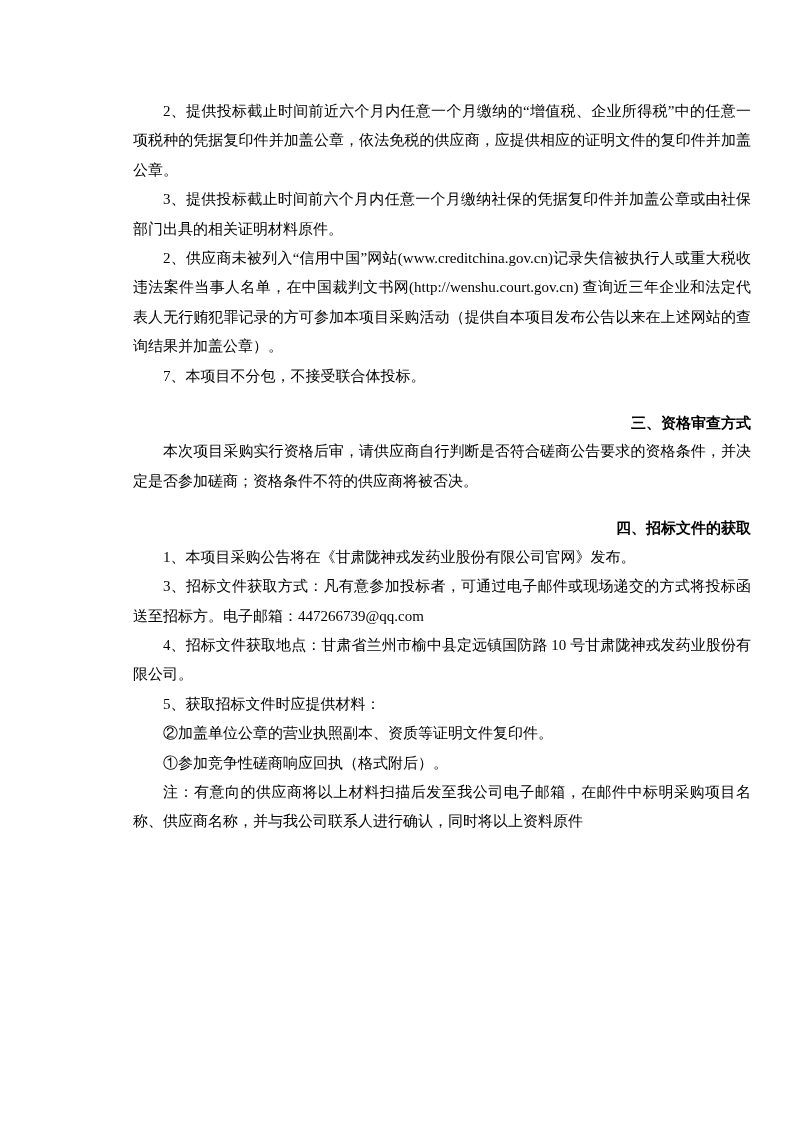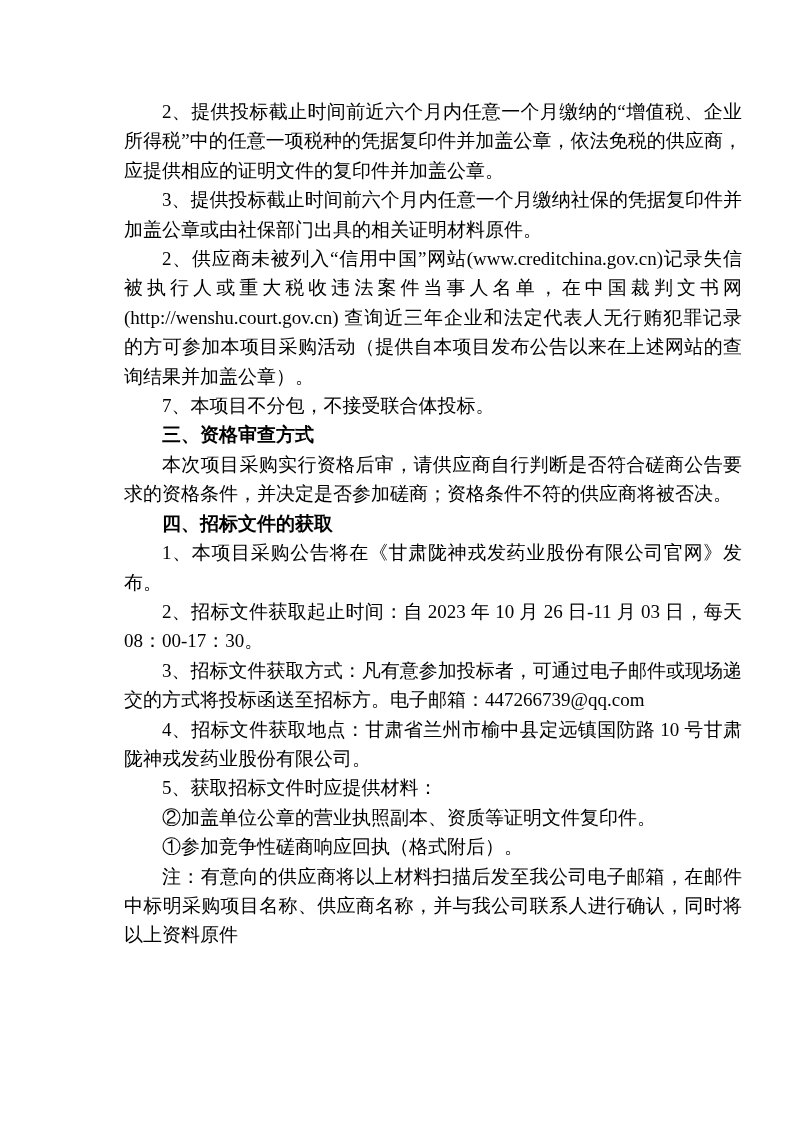--- a/index.html
+++ b/index.html
@@ -9,55 +9,55 @@
   }
   .page {
     position: relative;
     width: 793px;
     height: 1122px;
     background: #ffffff;
     overflow: hidden;
   }
   .text-block {
     position: absolute;
-    left: 124px;
+    left: 133px;
     top: 97px;
     width: 618px;
     color: #000000;
     font-family: "Liberation Serif", "DejaVu Serif", serif;
-    font-size: 19px;
+    font-size: 15px;
     line-height: 29.4px;
     text-align: justify;
     text-justify: inter-ideograph;
   }
   .para {
     margin: 0;
     padding: 0;
     text-indent: 2em;
   }
   .para.heading {
     font-family: "Liberation Sans", "DejaVu Sans", sans-serif;
     font-weight: 700;
-    text-align: left;
+    text-align: right;
+    margin-top: 17px;
   }
 </style>
 </head>
 <body>
 
 <div class="page">
   <div class="text-block">
       <p class="para">2、提供投标截止时间前近六个月内任意一个月缴纳的“增值税、企业所得税”中的任意一项税种的凭据复印件并加盖公章，依法免税的供应商，应提供相应的证明文件的复印件并加盖公章。</p>
       <p class="para">3、提供投标截止时间前六个月内任意一个月缴纳社保的凭据复印件并加盖公章或由社保部门出具的相关证明材料原件。</p>
       <p class="para">2、供应商未被列入“信用中国”网站(www.creditchina.gov.cn)记录失信被执行人或重大税收违法案件当事人名单，在中国裁判文书网(http://wenshu.court.gov.cn) 查询近三年企业和法定代表人无行贿犯罪记录的方可参加本项目采购活动（提供自本项目发布公告以来在上述网站的查询结果并加盖公章）。</p>
       <p class="para">7、本项目不分包，不接受联合体投标。</p>
       <p class="para heading">三、资格审查方式</p>
       <p class="para">本次项目采购实行资格后审，请供应商自行判断是否符合磋商公告要求的资格条件，并决定是否参加磋商；资格条件不符的供应商将被否决。</p>
       <p class="para heading">四、招标文件的获取</p>
       <p class="para">1、本项目采购公告将在《甘肃陇神戎发药业股份有限公司官网》发布。</p>
-      <p class="para">2、招标文件获取起止时间：自 2023 年 10 月 26 日-11 月 03 日，每天 08：00-17：30。</p>
       <p class="para">3、招标文件获取方式：凡有意参加投标者，可通过电子邮件或现场递交的方式将投标函送至招标方。电子邮箱：447266739@qq.com</p>
       <p class="para">4、招标文件获取地点：甘肃省兰州市榆中县定远镇国防路 10 号甘肃陇神戎发药业股份有限公司。</p>
       <p class="para">5、获取招标文件时应提供材料：</p>
       <p class="para">②加盖单位公章的营业执照副本、资质等证明文件复印件。</p>
       <p class="para">①参加竞争性磋商响应回执（格式附后）。</p>
       <p class="para">注：有意向的供应商将以上材料扫描后发至我公司电子邮箱，在邮件中标明采购项目名称、供应商名称，并与我公司联系人进行确认，同时将以上资料原件</p>
     </div>
 </div>
 
 </body></html>

